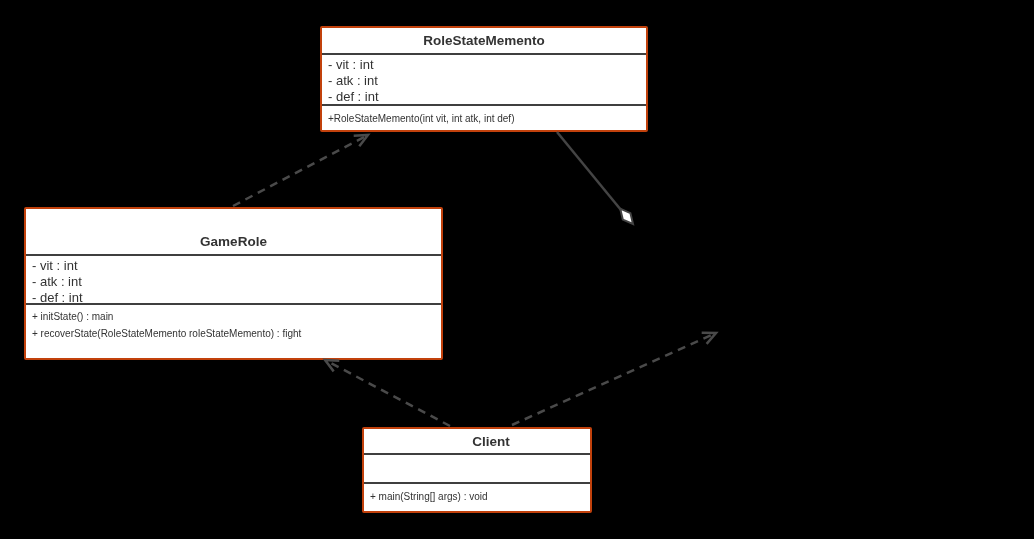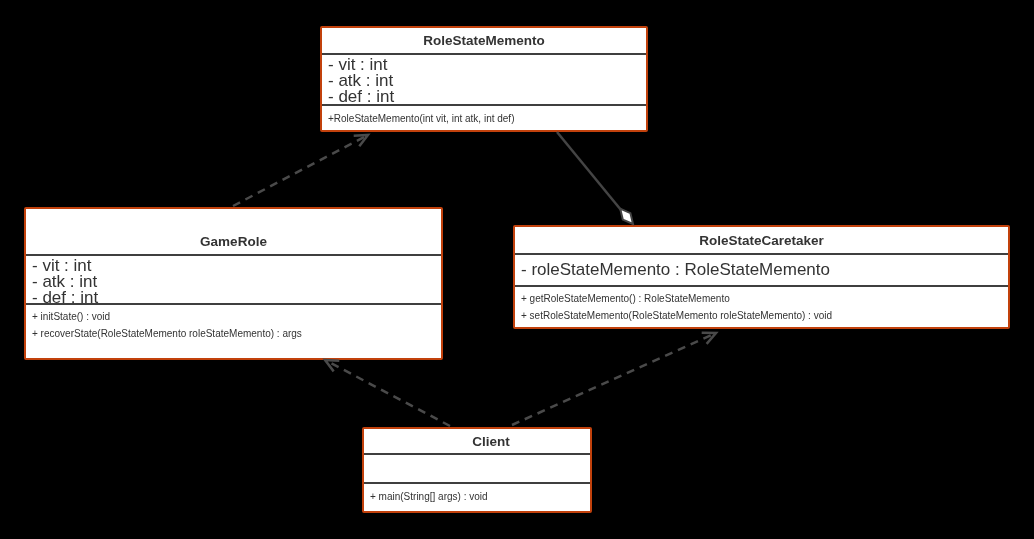--- a/index.html
+++ b/index.html
@@ -32,21 +32,21 @@
     font-weight: bold;
     display: flex;
     align-items: center;
     justify-content: center;
     box-sizing: border-box;
   }
   .uml-attrs {
     flex: 0 0 auto;
     border-bottom: 2px solid #3f3f3f;
     box-sizing: border-box;
-    font-size: 17px;
+    font-size: 13px;
     line-height: 16px;
     padding: 2px 4px 0 6px;
     overflow: hidden;
   }
   .uml-methods {
     flex: 1 1 auto;
     font-size: 10px;
     line-height: 16.5px;
     padding: 3px 4px 0 6px;
     overflow: hidden;
@@ -100,35 +100,25 @@
   </div>
 
   <div class="uml-class" id="box-gamerole">
     <div class="uml-title">GameRole</div>
     <div class="uml-attrs">
       <div class="uml-row">- vit : int</div>
       <div class="uml-row">- atk : int</div>
       <div class="uml-row">- def : int</div>
     </div>
     <div class="uml-methods">
-      <div class="uml-row">+ initState() : void</div>
-      <div class="uml-row">+ recoverState(RoleStateMemento roleStateMemento) : args</div>
+      <div class="uml-row">+ initState() : main</div>
+      <div class="uml-row">+ recoverState(RoleStateMemento roleStateMemento) : fight</div>
     </div>
   </div>
 
-  <div class="uml-class" id="box-caretaker">
-    <div class="uml-title">RoleStateCaretaker</div>
-    <div class="uml-attrs">
-      <div class="uml-row">- roleStateMemento : RoleStateMemento</div>
-    </div>
-    <div class="uml-methods">
-      <div class="uml-row">+ getRoleStateMemento() : RoleStateMemento</div>
-      <div class="uml-row">+ setRoleStateMemento(RoleStateMemento roleStateMemento) : void</div>
-    </div>
-  </div>
 
   <div class="uml-class" id="box-client">
     <div class="uml-title">Client</div>
     <div class="uml-attrs"></div>
     <div class="uml-methods">
       <div class="uml-row">+ main(String[] args) : void</div>
     </div>
   </div>
 
   <svg class="overlay" width="1034" height="539" viewBox="0 0 1034 539" xmlns="http://www.w3.org/2000/svg" style="pointer-events:none;">

